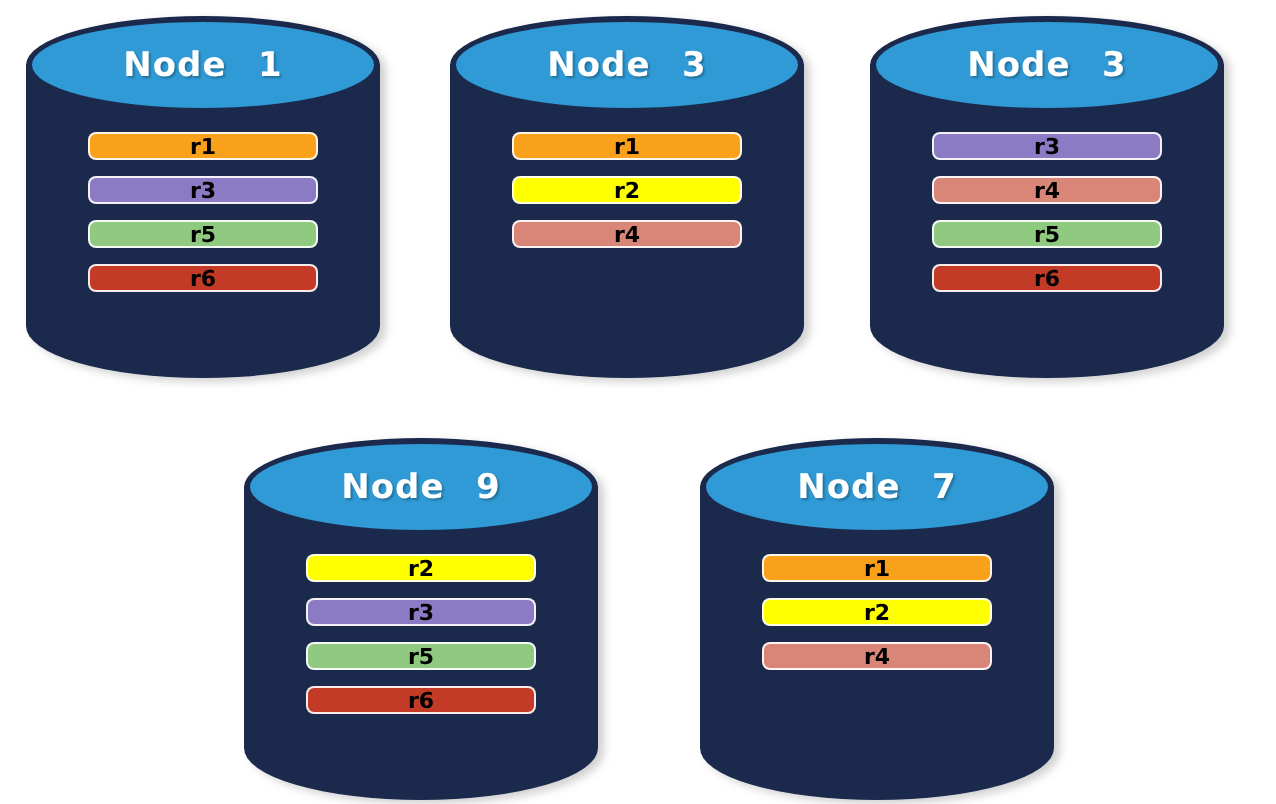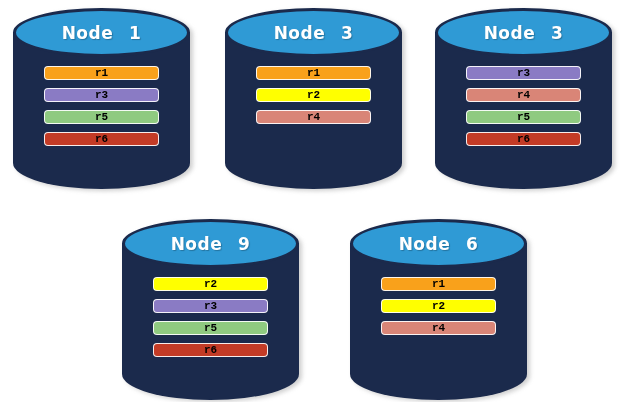--- a/index.html
+++ b/index.html
@@ -69,21 +69,20 @@
     margin-bottom: 8px;
     border: 1px solid rgba(255,255,255,0.9);
     border-radius: 4px;
     display: flex;
     align-items: center;
     justify-content: center;
     color: #000000;
     font-weight: bold;
     font-size: 11px;
     line-height: 1;
-    font-family: Liberation Mono, monospace;
   }
 </style>
 </head>
 <body>
 
 <div class="canvas">
 
     <div class="node node-1">
       <div class="cyl-body"></div>
       <div class="cyl-top">
@@ -131,21 +130,21 @@
         <div class="bar" style="background: rgb(255, 255, 0);">r2</div>
         <div class="bar" style="background: rgb(138, 123, 196);">r3</div>
         <div class="bar" style="background: rgb(143, 202, 128);">r5</div>
         <div class="bar" style="background: rgb(195, 59, 38);">r6</div>
       </div>
     </div>
 
     <div class="node node-5">
       <div class="cyl-body"></div>
       <div class="cyl-top">
-        <span class="node-title">Node 6</span>
+        <span class="node-title">Node 7</span>
       </div>
       <div class="bars">
         <div class="bar" style="background: rgb(249, 161, 27);">r1</div>
         <div class="bar" style="background: rgb(255, 255, 0);">r2</div>
         <div class="bar" style="background: rgb(217, 133, 119);">r4</div>
       </div>
     </div>
   </div>
 
 </body></html>

